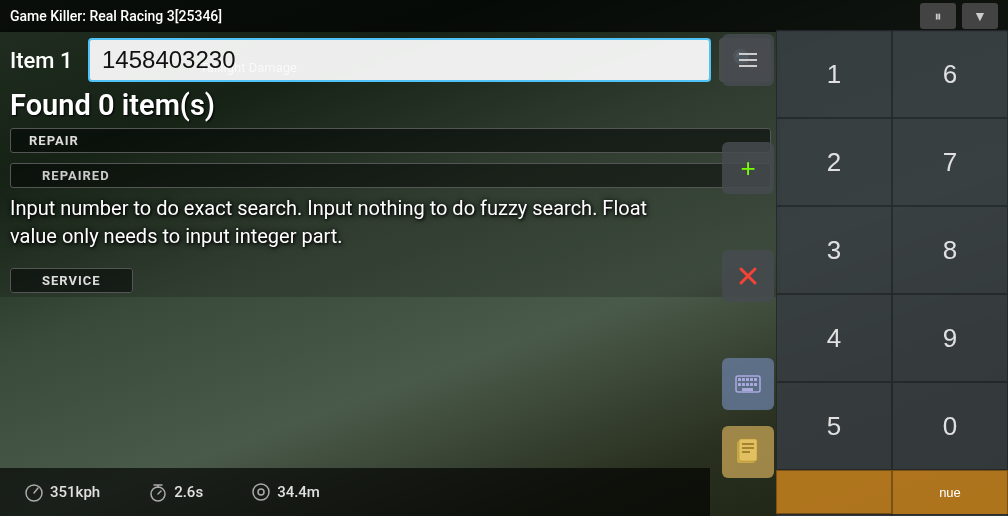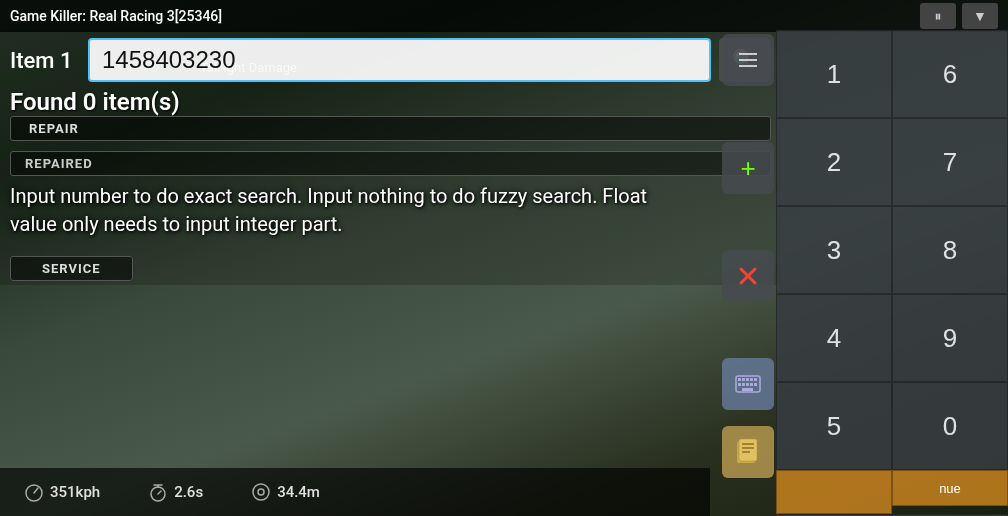--- a/index.html
+++ b/index.html
@@ -141,22 +141,23 @@
       align-items: center;
       justify-content: center;
       cursor: pointer;
       color: #ccc;
       font-size: 20px;
     }
 
     
     .found-text {
       color: #ffffff;
-      font-size: 24px;
+      font-size: 29px;
       font-weight: 600;
+      margin-bottom: 6px;
       text-shadow: 1px 1px 2px #000;
     }
 
     
     .instructions {
       color: #ffffff;
       font-size: 20px;
       line-height: 1.4;
       text-shadow: 1px 1px 3px #000, 0 0 6px #000;
       max-width: 680px;
@@ -270,21 +271,21 @@
       padding: 4px 18px;
       letter-spacing: 1px;
     }
     .game-label-repaired {
       background: rgba(0,0,0,0.45);
       border: 1px solid #555;
       border-radius: 3px;
       color: #ccc;
       font-size: 13px;
       font-weight: 700;
-      padding: 4px 14px;
+      padding: 4px 31px;
       letter-spacing: 1px;
       margin-left: 100px;
     }
     .game-label-service {
       background: rgba(0,0,0,0.5);
       border: 1px solid #555;
       border-radius: 3px;
       color: #ddd;
       font-size: 13px;
       font-weight: 700;
@@ -434,21 +435,21 @@
       <button class="num-btn">3</button>
       <button class="num-btn">8</button>
       <button class="num-btn">4</button>
       <button class="num-btn">9</button>
       <button class="num-btn">5</button>
       <button class="num-btn">0</button>
     </div>
 
     <div style="height:44px;display:grid;grid-template-columns:1fr 1fr;">
       <button class="num-btn orange" style="height:44px;font-size:13px;"></button>
-      <button class="num-btn orange" style="height:36px;font-size:13px;">nue</button>
+      <button class="num-btn orange" style="height:45px;font-size:13px;">nue</button>
     </div>
     <div class="numpad-bottom">
       <button class="numpad-bottom-btn dots">
         <span>...</span>
       </button>
       <button class="numpad-bottom-btn back">
         
       </button>
     </div>
   </div>

